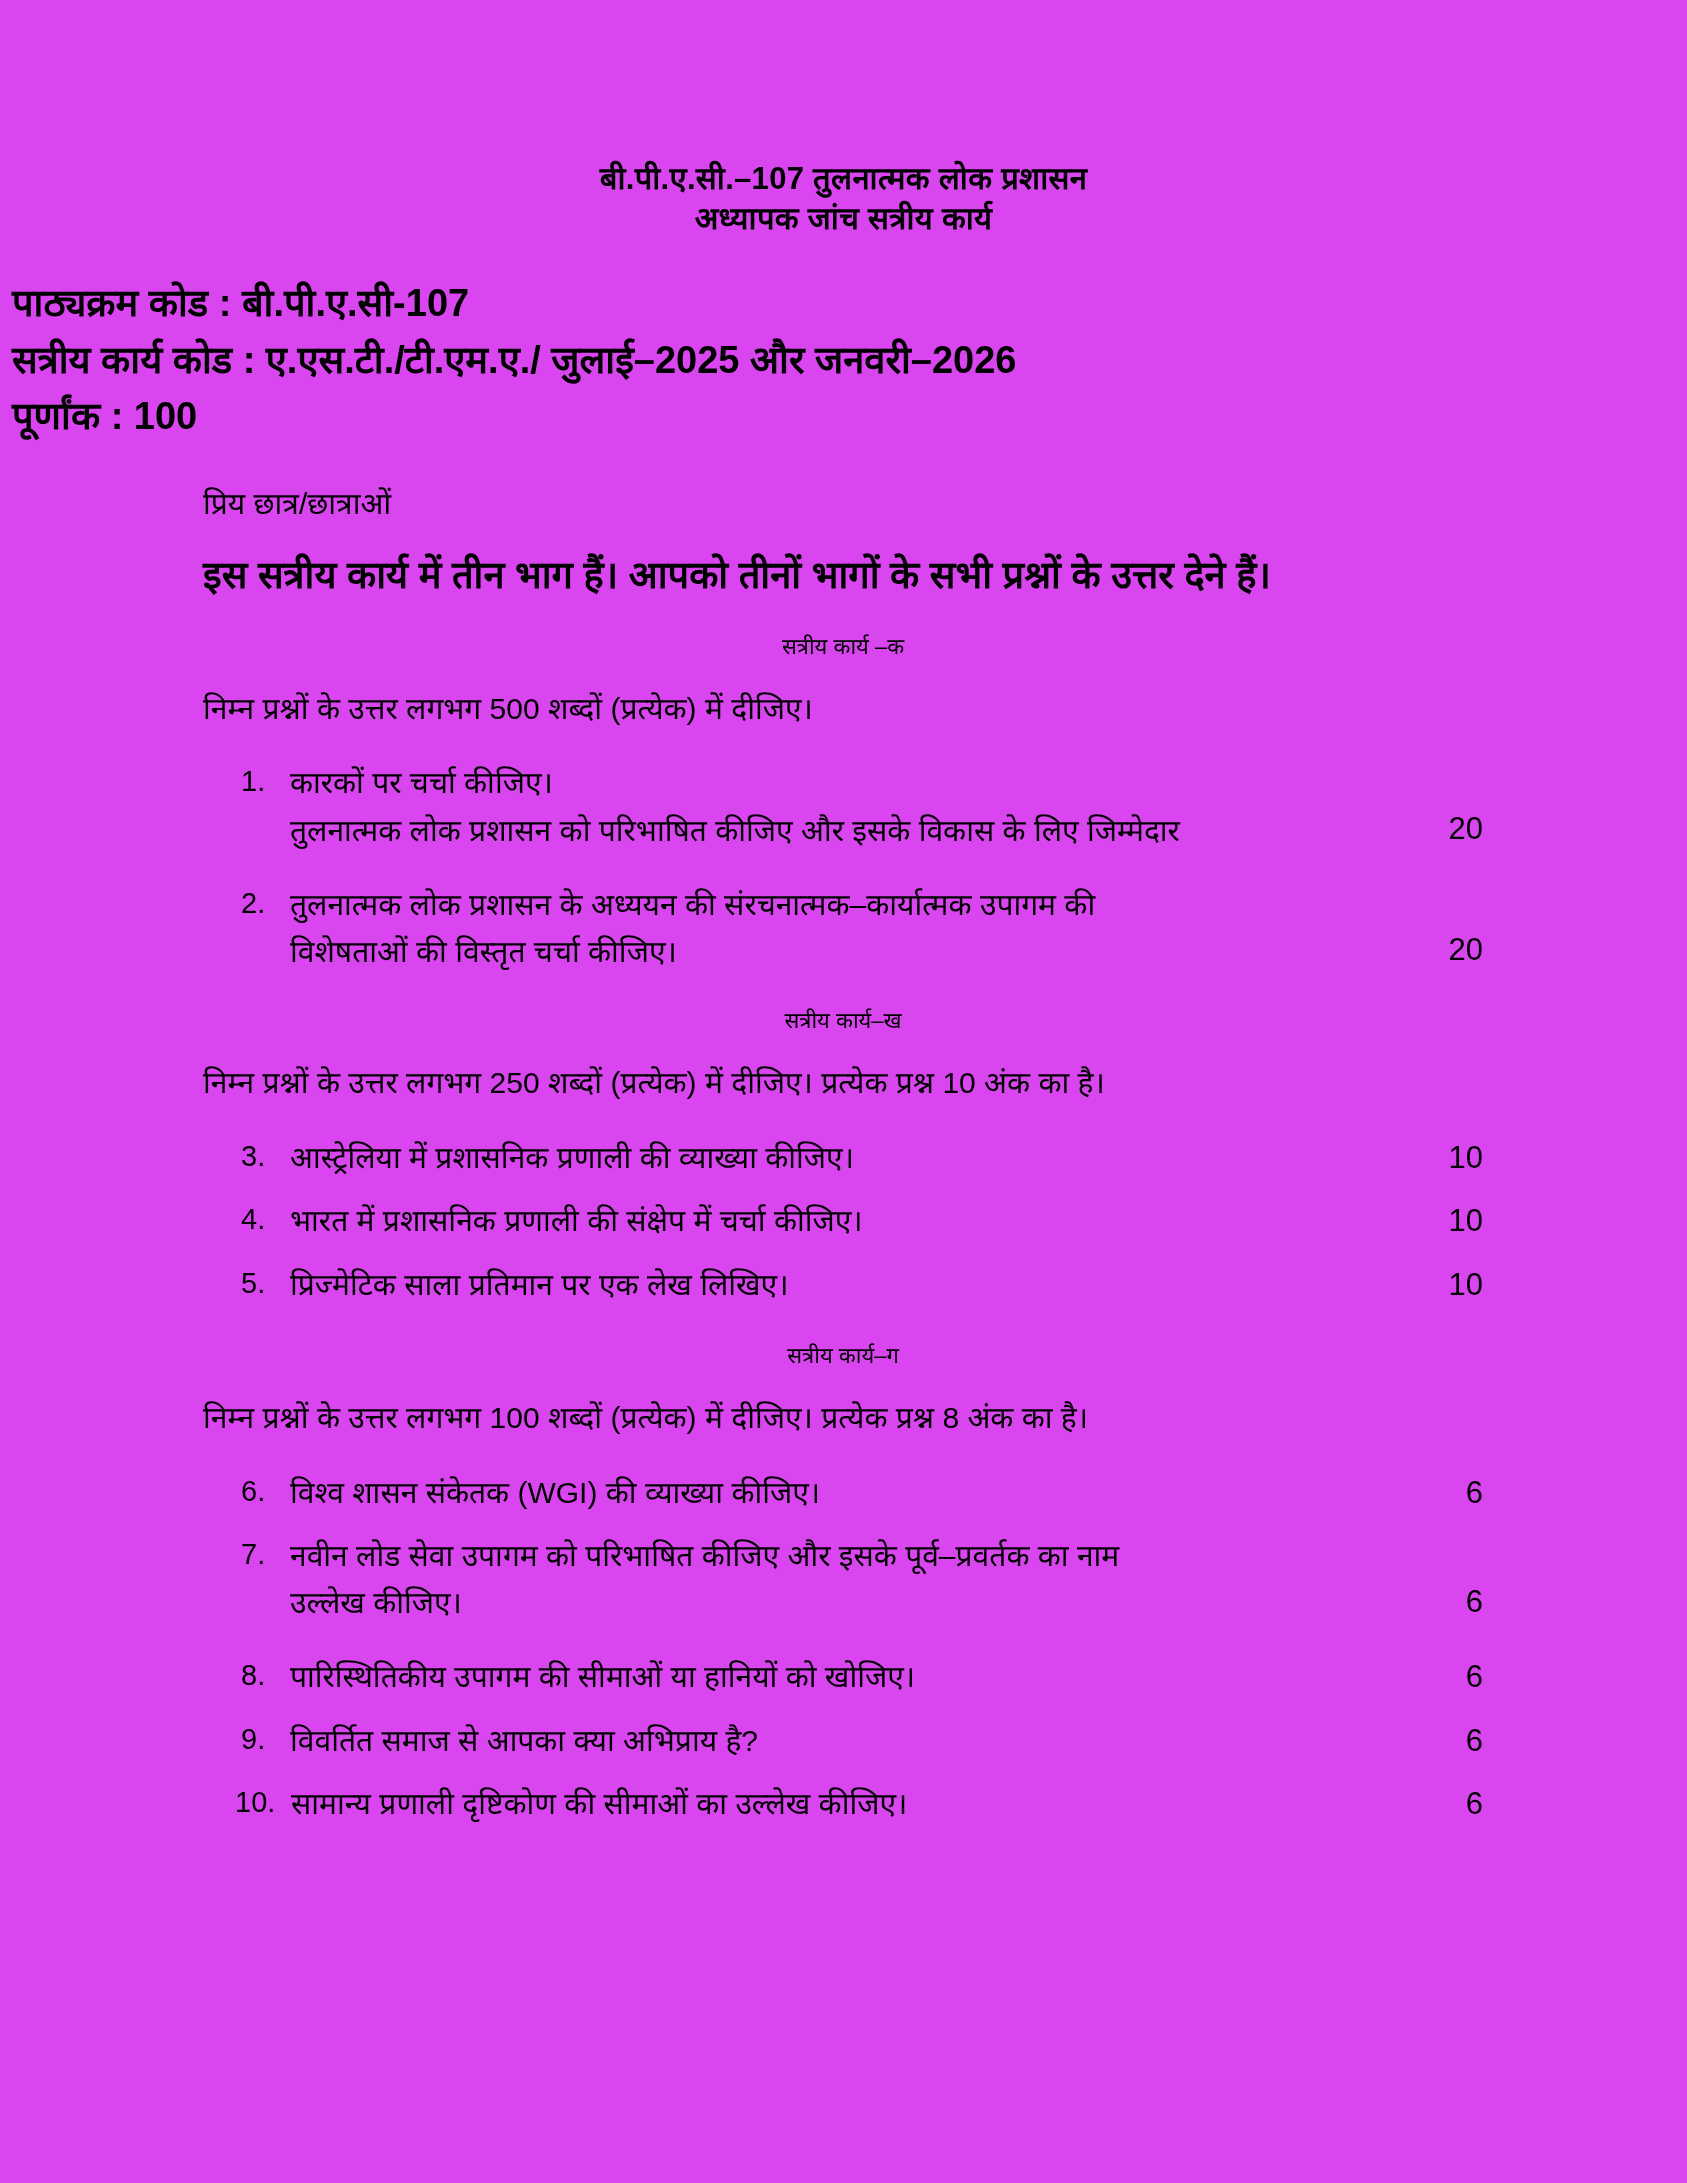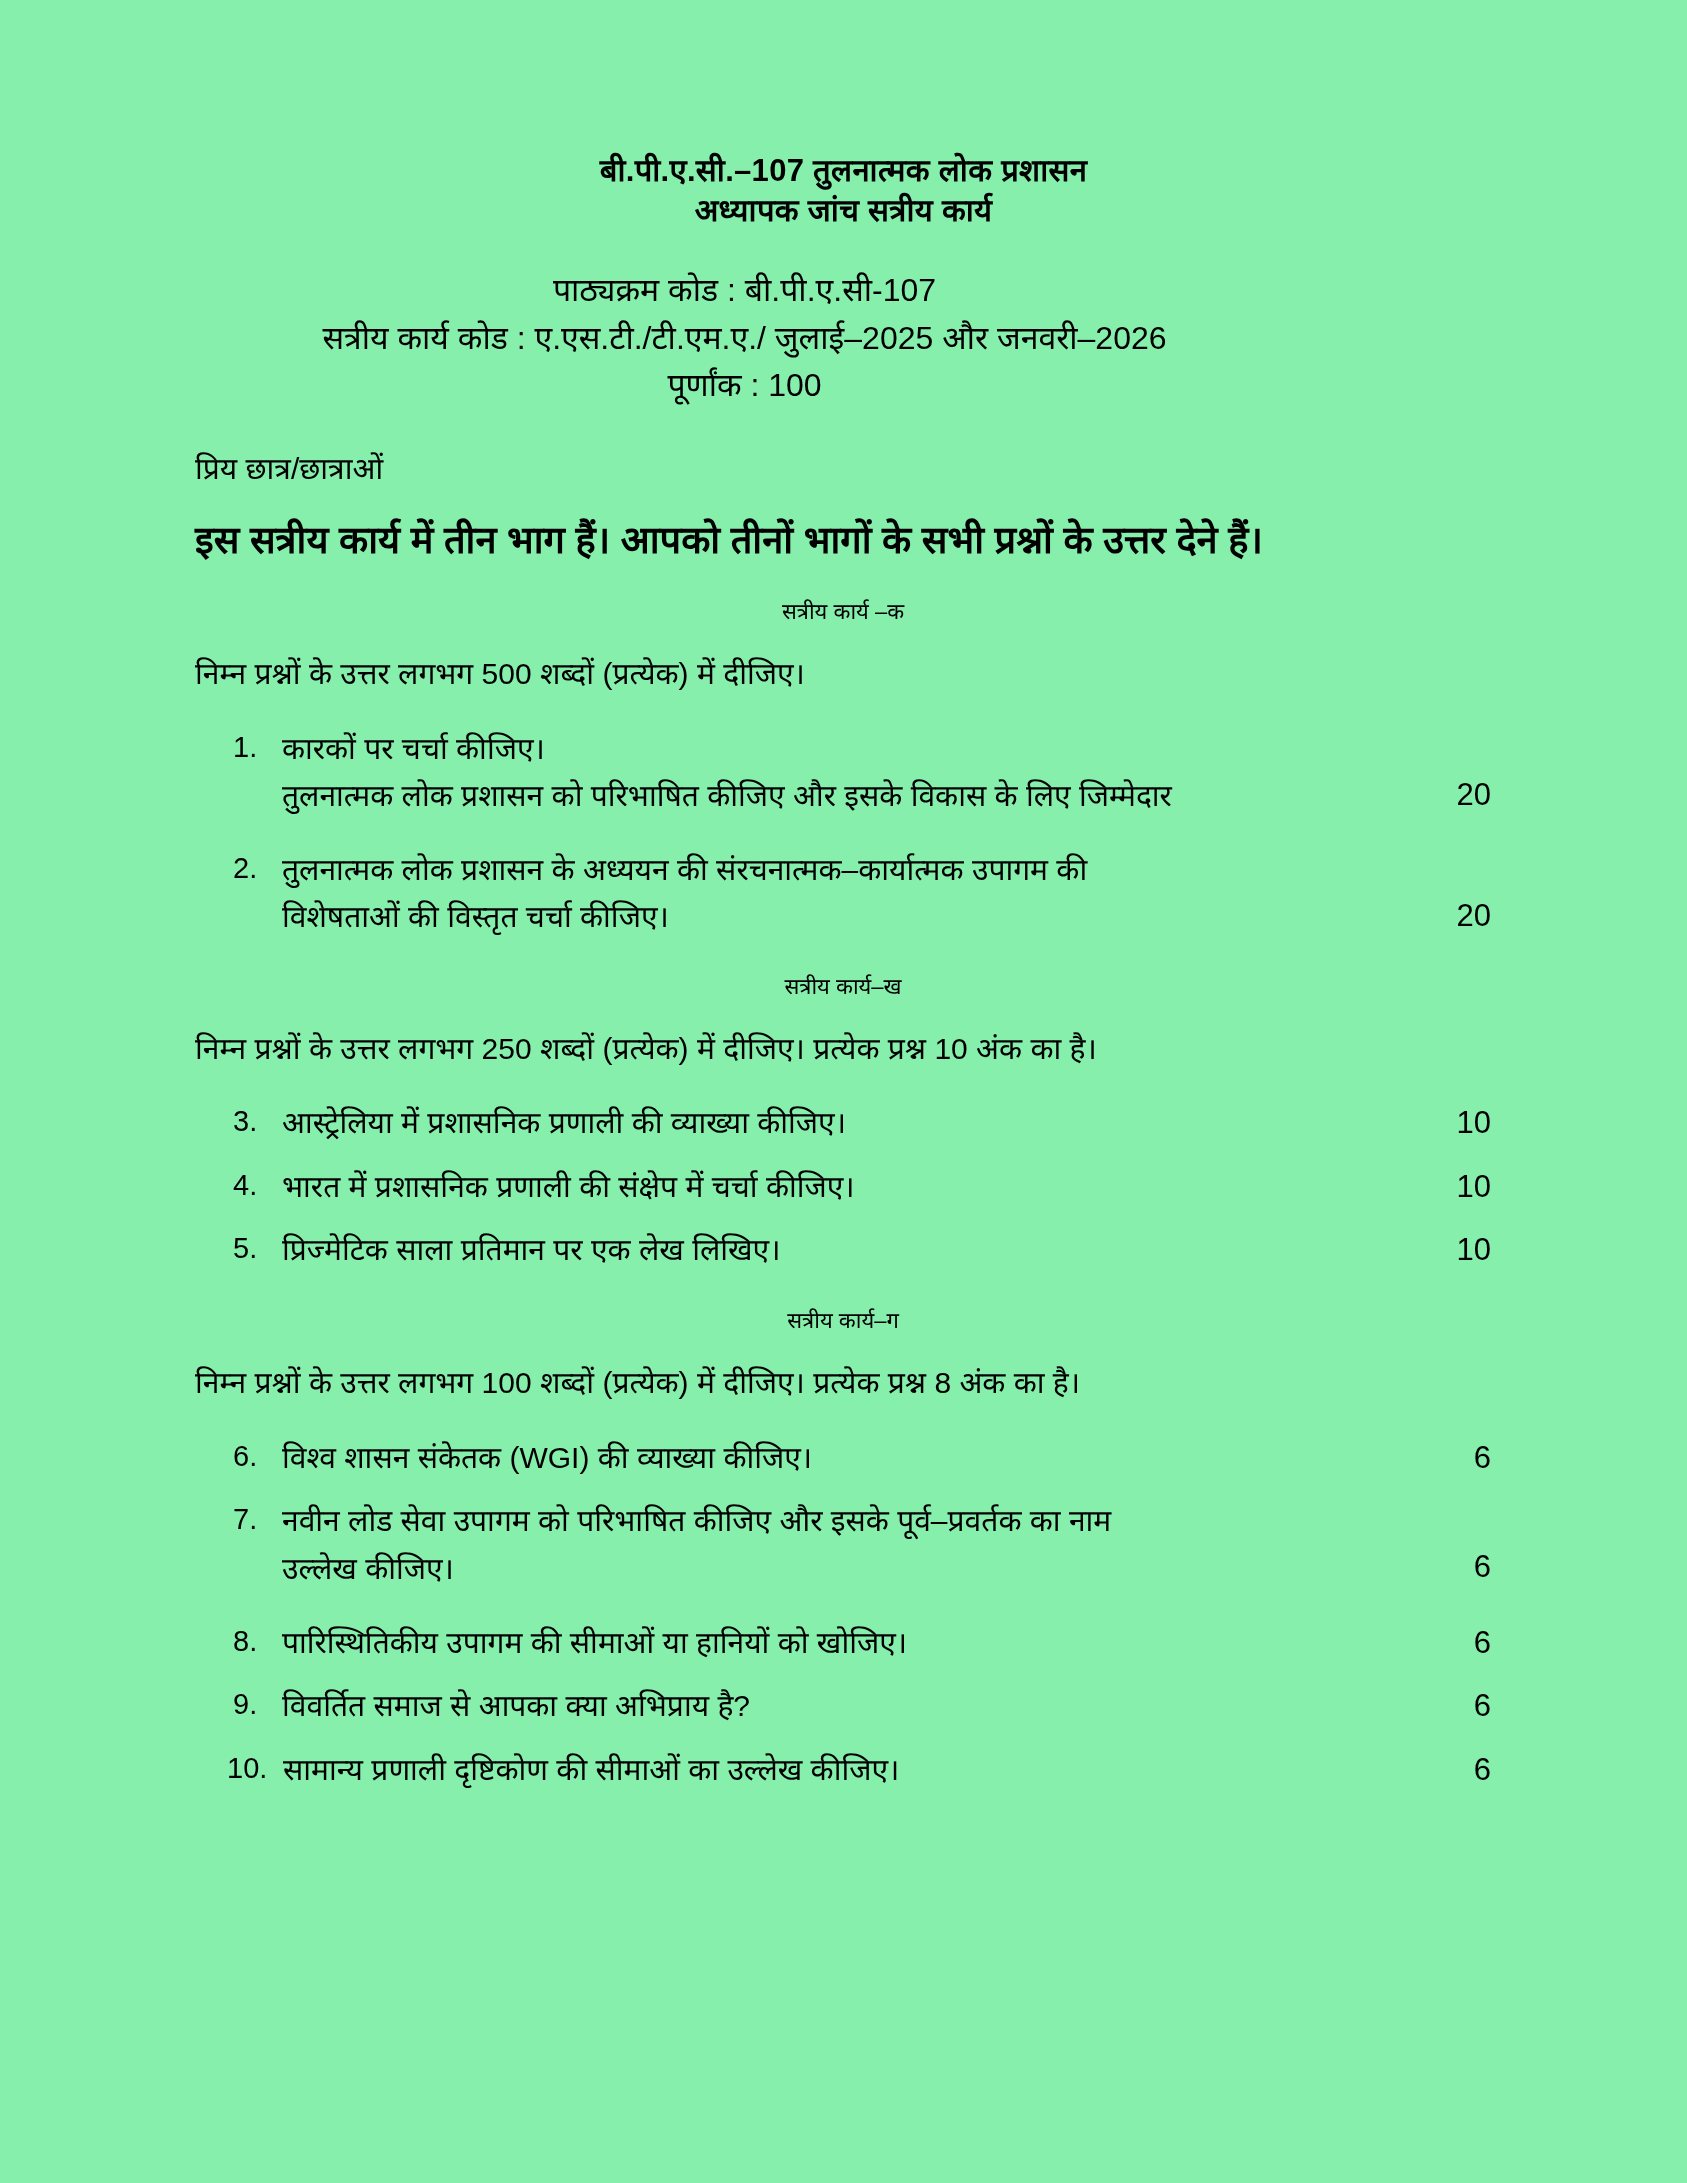--- a/index.html
+++ b/index.html
@@ -13,44 +13,44 @@
     height: 2183px;
     font-family: "Liberation Sans", "DejaVu Sans", sans-serif;
     color: #000000;
     -webkit-font-smoothing: antialiased;
   }
   .page {
     position: relative;
     width: 1687px;
     height: 2183px;
     box-sizing: border-box;
-    padding: 4px;
-    background: #86efac;
+    padding: 12px;
+    background: #d946ef;
     overflow: hidden;
   }
 
   
   .doc-header {
     text-align: center;
     padding-top: 147px;
   }
   .doc-title-line {
     font-size: 31px;
     font-weight: 700;
     line-height: 1.28;
     letter-spacing: 0.3px;
   }
 
   
   .meta-block {
     margin-top: 37px;
     padding-right: 198px;
-    text-align: center;
-    font-size: 32px;
-    font-weight: 400;
+    text-align: left;
+    font-size: 38px;
+    font-weight: 700;
     line-height: 1.48;
   }
   .meta-line {
     display: block;
     white-space: nowrap;
   }
 
   
   .body-wrap {
     padding-left: 191px;

